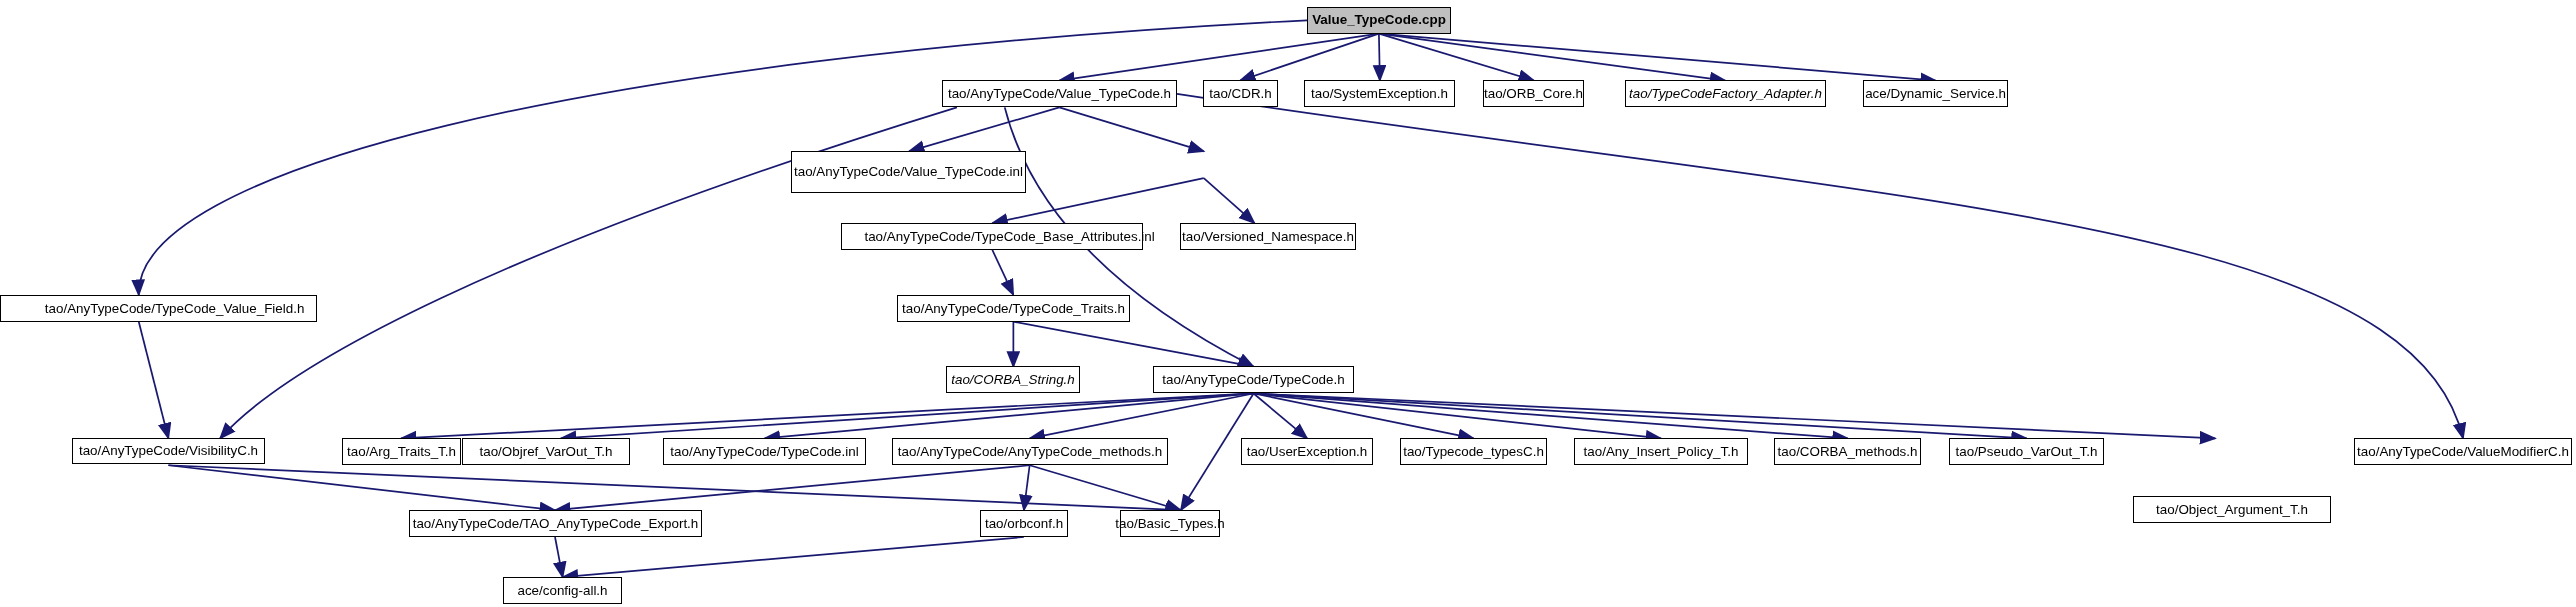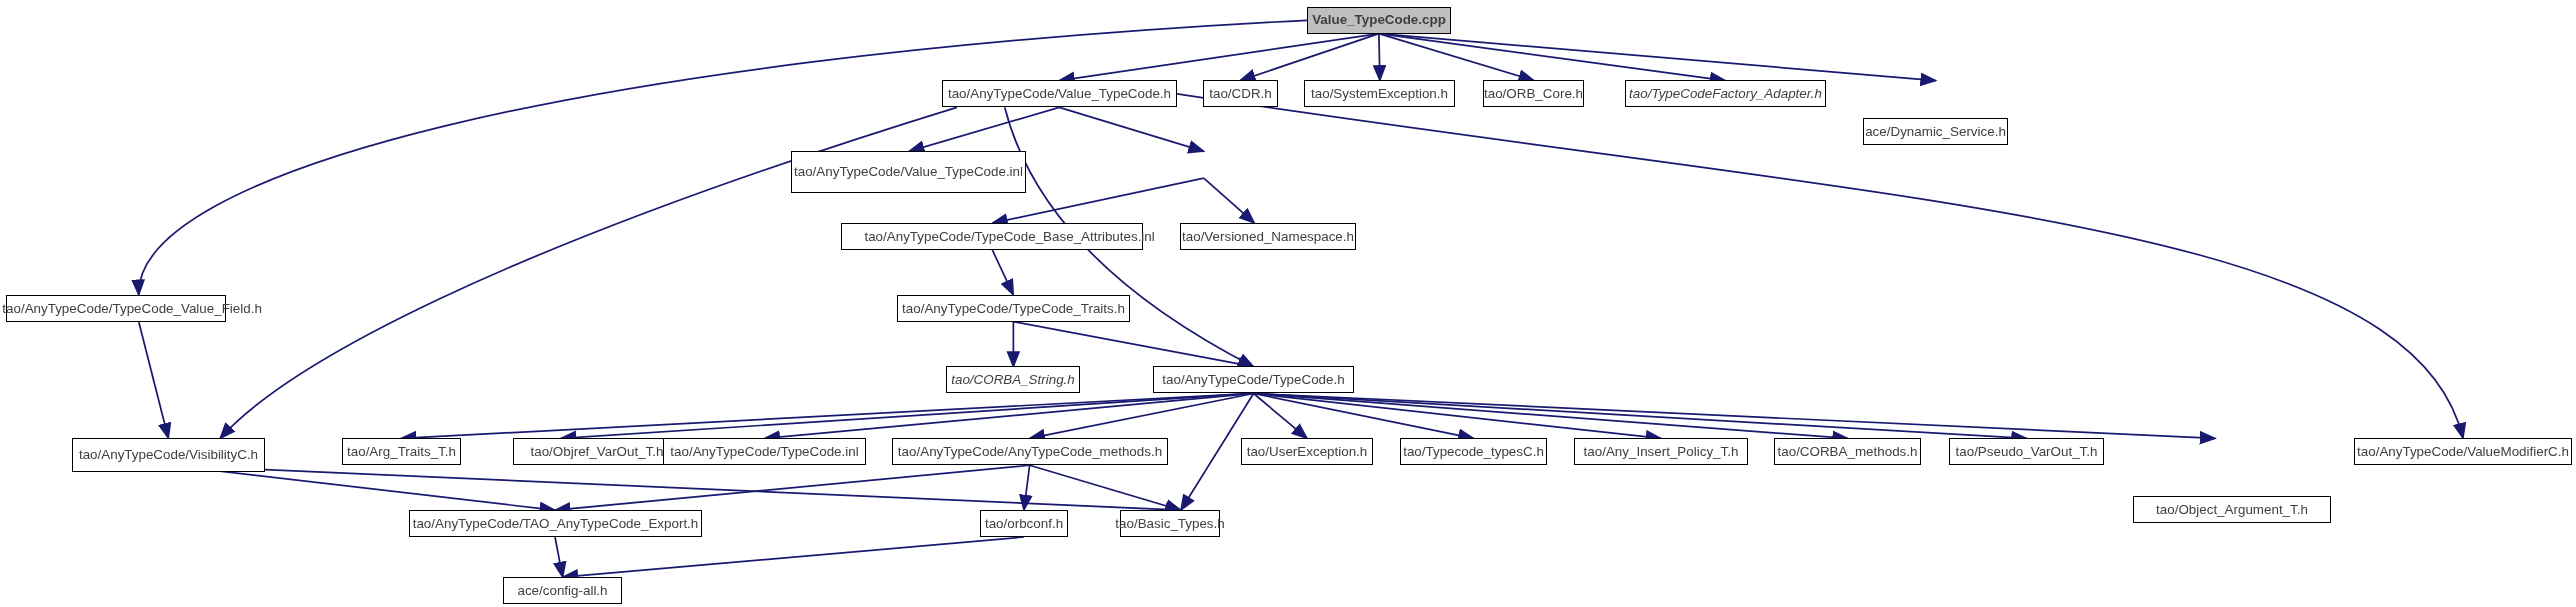--- a/index.html
+++ b/index.html
@@ -12,21 +12,21 @@
   }
   #edge-layer { position:absolute; left:0; top:0; }
   .node {
     position:absolute;
     box-sizing:border-box;
     background:#ffffff;
     border:1px solid #000000;
     display:flex; align-items:center; justify-content:center;
     font-size:13.4px; line-height:1;
     white-space:nowrap;
-    color:#404040;
+    color:#000000;
     padding:0 3.8px;
   }
   .node.bold { border-width:1.9px; }
   .node.root { background:#bfbfbf; font-weight:bold; }
 </style>
 </head>
 <body>
 
 <div id="stage">
     <svg id="edge-layer" width="2576" height="608" viewBox="0 0 2692 635">
@@ -71,31 +71,31 @@
       <path d="M 1076 486 L 1234 533" fill="none" stroke="#191970" stroke-width="1.8" marker-end="url(#arw)"></path>
       <path d="M 580 561 L 588 603" fill="none" stroke="#191970" stroke-width="1.8" marker-end="url(#arw)"></path>
       <path d="M 1070 561 L 588 603" fill="none" stroke="#191970" stroke-width="1.8" marker-end="url(#arw)"></path>
     </svg>
     <div class="node root" style="left: 1307px; top: 6.7px; width: 144px; height: 27px;">Value_TypeCode.cpp</div>
     <div class="node" style="left: 942px; top: 80px; width: 235px; height: 27px;">tao/AnyTypeCode/Value_TypeCode.h</div>
     <div class="node" style="left: 1203px; top: 80px; width: 75px; height: 27px;">tao/CDR.h</div>
     <div class="node" style="left: 1304px; top: 80px; width: 151px; height: 27px;">tao/SystemException.h</div>
     <div class="node" style="left: 1483px; top: 80px; width: 101px; height: 27px;">tao/ORB_Core.h</div>
     <div class="node" style="left: 1625px; top: 80px; width: 201px; height: 27px; font-style: italic;">tao/TypeCodeFactory_Adapter.h</div>
-    <div class="node" style="left: 1863px; top: 80px; width: 145px; height: 27px; margin-top: 38px;">ace/Dynamic_Service.h</div>
+    <div class="node" style="left: 1863px; top: 80px; width: 145px; height: 27px;">ace/Dynamic_Service.h</div>
     <div class="node bold" style="left: 791px; top: 151px; width: 235px; height: 42px;">tao/AnyTypeCode/Value_TypeCode.inl</div>
     <div class="node bold" style="left: 841px; top: 223px; width: 302px; height: 27px; padding-left: 39px;">tao/AnyTypeCode/TypeCode_Base_Attributes.inl</div>
     <div class="node" style="left: 1180px; top: 223px; width: 176px; height: 27px;">tao/Versioned_Namespace.h</div>
     <div class="node bold" style="left: 897px; top: 295px; width: 233px; height: 27px;">tao/AnyTypeCode/TypeCode_Traits.h</div>
-    <div class="node" style="left: 6px; top: 295px; width: 220px; height: 27px; padding-left: 36px;">tao/AnyTypeCode/TypeCode_Value_Field.h</div>
+    <div class="node" style="left: 0; top: 295px; width: 317px; height: 27px; padding-left: 36px;">tao/AnyTypeCode/TypeCode_Value_Field.h</div>
     <div class="node" style="left: 946px; top: 366px; width: 134px; height: 27px; font-style: italic;">tao/CORBA_String.h</div>
     <div class="node bold" style="left: 1153px; top: 366px; width: 201px; height: 27px;">tao/AnyTypeCode/TypeCode.h</div>
-    <div class="node" style="left: 72px; top: 438px; width: 193px; height: 34px;">tao/AnyTypeCode/VisibilityC.h</div>
+    <div class="node" style="left: 72px; top: 438px; width: 193px; height: 26px;">tao/AnyTypeCode/VisibilityC.h</div>
     <div class="node" style="left: 342px; top: 438px; width: 119px; height: 27px;">tao/Arg_Traits_T.h</div>
-    <div class="node" style="left: 513px; top: 438px; width: 168px; height: 27px; text-align: right;">tao/Objref_VarOut_T.h</div>
+    <div class="node" style="left: 462px; top: 438px; width: 168px; height: 27px; text-align: right;">tao/Objref_VarOut_T.h</div>
     <div class="node bold" style="left: 663px; top: 438px; width: 203px; height: 27px;">tao/AnyTypeCode/TypeCode.inl</div>
     <div class="node bold" style="left: 892px; top: 438px; width: 276px; height: 27px;">tao/AnyTypeCode/AnyTypeCode_methods.h</div>
     <div class="node" style="left: 1241px; top: 438px; width: 132px; height: 27px;">tao/UserException.h</div>
     <div class="node" style="left: 1400px; top: 438px; width: 147px; height: 27px;">tao/Typecode_typesC.h</div>
     <div class="node" style="left: 1574px; top: 438px; width: 174px; height: 27px;">tao/Any_Insert_Policy_T.h</div>
     <div class="node" style="left: 1774px; top: 438px; width: 147px; height: 27px;">tao/CORBA_methods.h</div>
     <div class="node" style="left: 1949px; top: 438px; width: 155px; height: 27px;">tao/Pseudo_VarOut_T.h</div>
     <div class="node" style="left: 2133px; top: 456px; width: 198px; height: 27px; margin-top: 40px;">tao/Object_Argument_T.h</div>
     <div class="node" style="left: 2354px; top: 438px; width: 218px; height: 27px;">tao/AnyTypeCode/ValueModifierC.h</div>
     <div class="node bold" style="left: 409px; top: 510px; width: 293px; height: 27px;">tao/AnyTypeCode/TAO_AnyTypeCode_Export.h</div>

